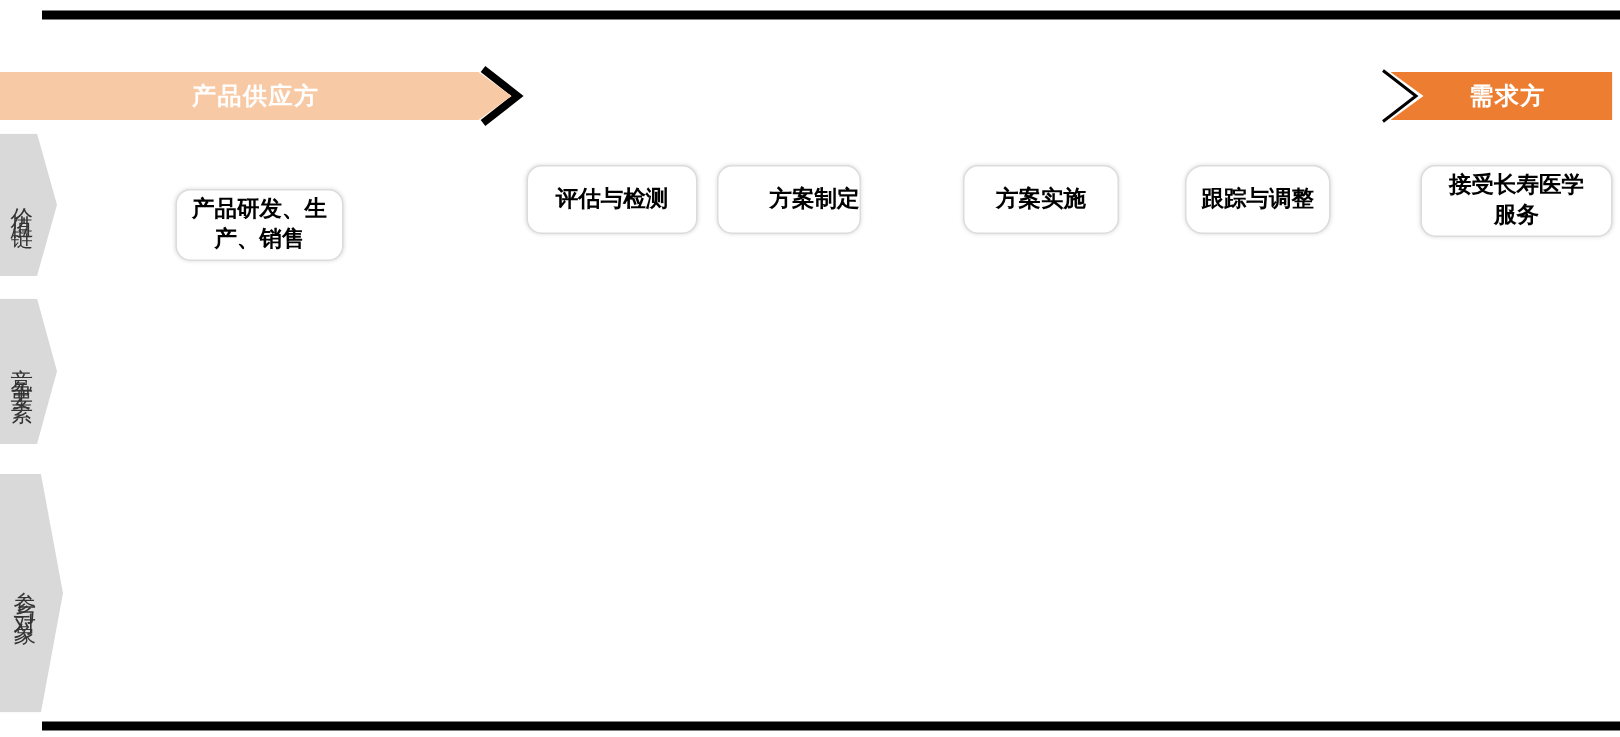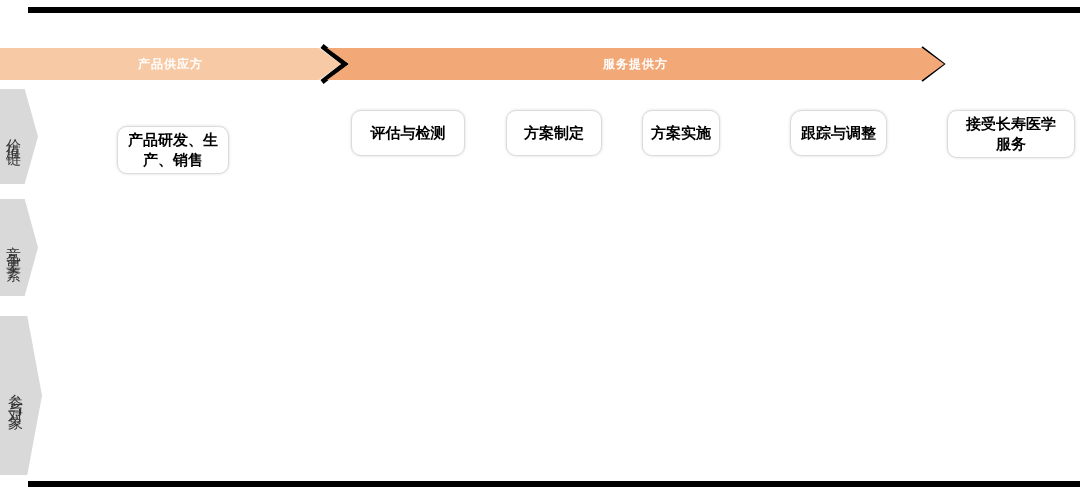--- a/index.html
+++ b/index.html
@@ -33,21 +33,21 @@
 
   .banner {
     position: absolute;
     top: 48px;
     height: 32px;
     z-index: 2;
     display: flex;
     align-items: center;
     justify-content: center;
     color: #ffffff;
-    font-size: 12px;
+    font-size: 16px;
     font-weight: bold;
     letter-spacing: 1px;
     box-sizing: border-box;
   }
   .banner.b1 {
     left: 0; width: 341px;
     background: #F8C9A5;
     clip-path: polygon(0 0, calc(100% - 22px) 0, 100% 50%, calc(100% - 22px) 100%, 0 100%);
   }
   .banner.b2 {
@@ -108,43 +108,43 @@
     font-size: 15px;
     font-weight: bold;
     color: #000000;
     line-height: 20px;
     white-space: pre-line;
     box-sizing: border-box;
     z-index: 2;
   }
   .card.c1 { left: 117px; width: 112px; min-height: 48px; margin-top: 16px; }
   .card.c2 { left: 351px; width: 114px; }
-  .card.c3 { left: 506px; width: 96px; }
-  .card.c4 { left: 642px; width: 78px; }
+  .card.c3 { left: 478px; width: 96px; justify-content: flex-end; }
+  .card.c4 { left: 642px; width: 104px; }
   .card.c5 { left: 790px; width: 97px; border-radius: 12px; }
   .card.c6 { left: 947px; width: 128px; min-height: 48px; }
 </style>
 </head>
 <body>
 
 <div class="canvas">
 
   <div class="bar top"></div>
   <div class="bar bottom"></div>
 
   <svg class="seps" width="1080" height="491" viewBox="0 0 1080 491">
     <polyline points="322,46 345,64 322,82" fill="none" stroke="#000000" stroke-width="5"></polyline>
     <polyline points="922,47 944,64 922,81" fill="none" stroke="#000000" stroke-width="2"></polyline>
   </svg>
 
   <div class="banner b1">
     <span>产品供应方</span>
   </div>
-  <div class="banner b2">
-    <span>服务提供方</span>
+  <div class="banner b3">
+    <span>需求方</span>
   </div>
 
   <div class="rowlabel r1">
     <span>价值链</span>
   </div>
   <div class="rowlabel r2">
     <span>竞争要素</span>
   </div>
   <div class="rowlabel r3">
     <span>参与对象</span>

